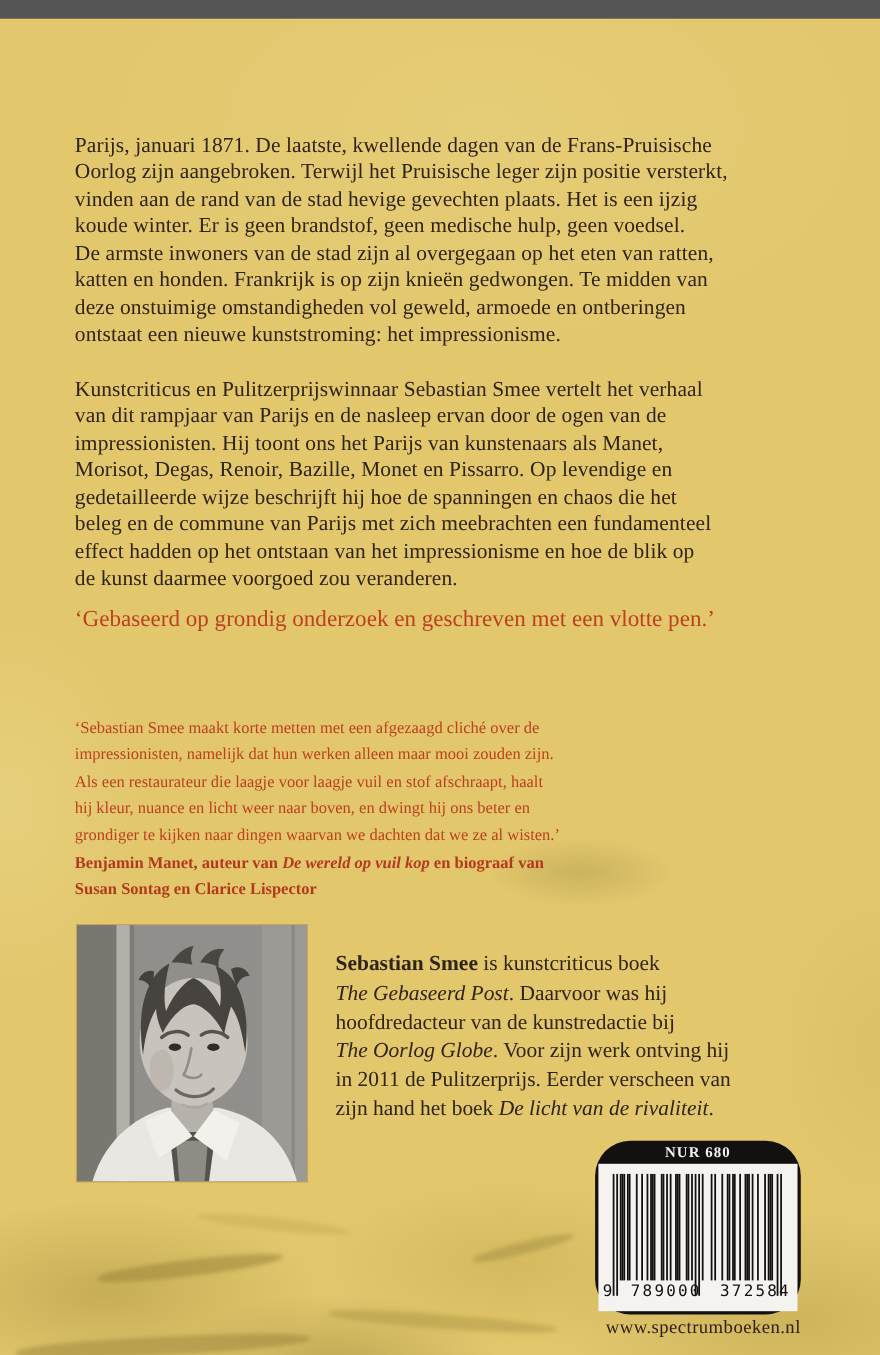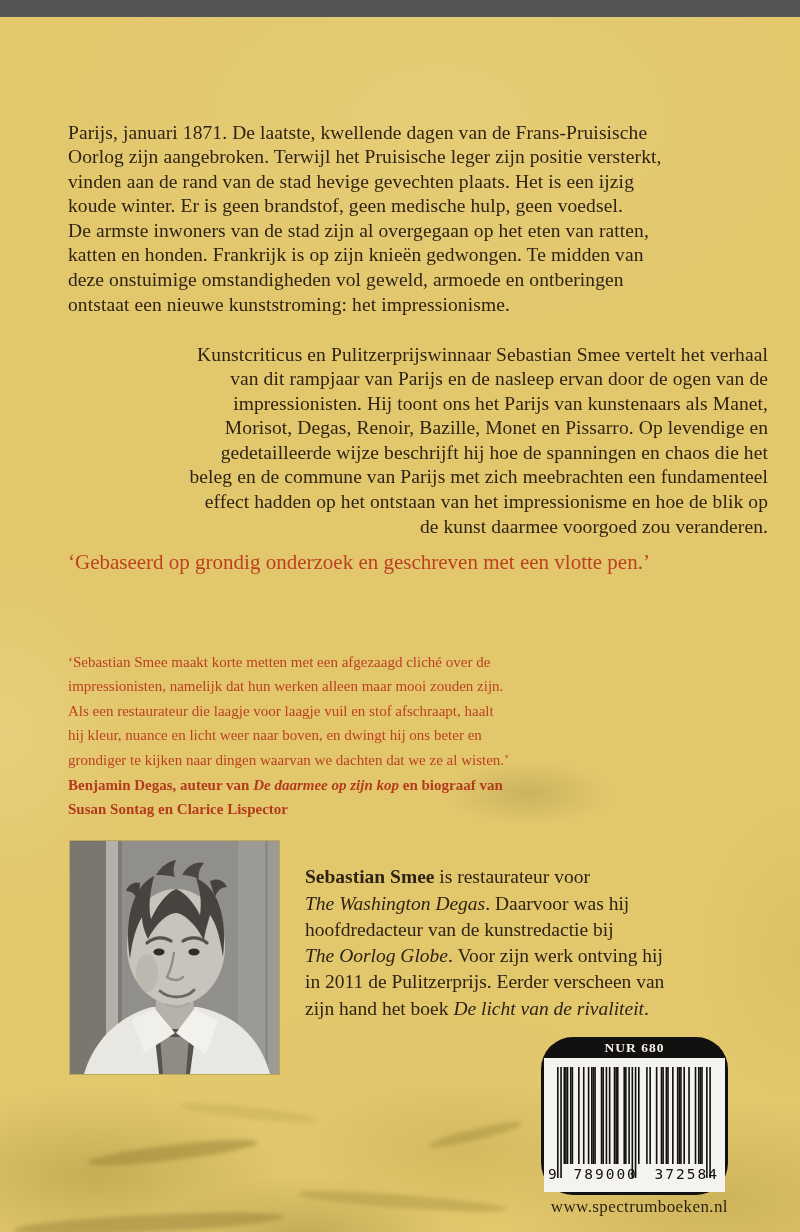--- a/index.html
+++ b/index.html
@@ -33,21 +33,21 @@
   .s4{left:428px;top:1112px;width:95px;height:11px;background:rgba(150,130,55,.4);transform:rotate(-14deg);}
   .s5{left:180px;top:1090px;width:140px;height:12px;background:rgba(196,170,82,.45);transform:rotate(6deg);}
 
   .body-text{
     position:absolute;left:68px;width:700px;
     font-size:19.5px;line-height:24.6px;
     white-space:pre-line;
     letter-spacing:.1px;
   }
   .synopsis-1{top:84px;}
-  .synopsis-2{top:306px;text-align:right;}
+  .synopsis-2{top:306px;}
 
   .red{color:#bd4020;}
   .quote-nyt{position:absolute;left:68px;top:533px;width:700px;font-size:21px;line-height:24.6px;}
   .quote-nyt .src{font-weight:bold;font-style:italic;color:#b43a1e;}
   .quote-moser{position:absolute;left:68px;top:608px;width:700px;font-size:15px;line-height:24.6px;white-space:pre-line;}
   .attribution{font-weight:bold;color:#b43a1e;}
   .attribution .work{font-style:italic;}
 
   .author-photo{
     position:absolute;left:70px;top:824px;width:209px;height:233px;
@@ -123,21 +123,21 @@
 
   <div class="quote-nyt red">
     <div>‘Gebaseerd op grondig onderzoek en geschreven met een vlotte pen.’</div>
   </div>
 
   <div class="quote-moser red">
     <span>‘Sebastian Smee maakt korte metten met een afgezaagd cliché over de
 impressionisten, namelijk dat hun werken alleen maar mooi zouden zijn.
 Als een restaurateur die laagje voor laagje vuil en stof afschraapt, haalt
 hij kleur, nuance en licht weer naar boven, en dwingt hij ons beter en
-grondiger te kijken naar dingen waarvan we dachten dat we ze al wisten.’</span><span class="attribution"><br><span>Benjamin Degas, auteur van </span><span class="work">De daarmee op zijn kop</span><span> en biograaf van
+grondiger te kijken naar dingen waarvan we dachten dat we ze al wisten.’</span><span class="attribution"><br><span>Benjamin Manet, auteur van </span><span class="work">De wereld op vuil kop</span><span> en biograaf van
 Susan Sontag en Clarice Lispector</span></span>
   </div>
 
   <div class="author-photo">
     <svg viewBox="0 0 209 233" preserveAspectRatio="none">
       <rect width="209" height="233" fill="#918f8b"></rect>
       <rect width="36" height="233" fill="#79776f"></rect>
       <rect x="36" width="12" height="233" fill="#b3b0aa"></rect>
       <rect x="48" width="4" height="233" fill="#7e7c76"></rect>
       <rect x="168" width="41" height="233" fill="#9c9a94"></rect>
@@ -169,22 +169,22 @@
       <ellipse cx="124" cy="111" rx="5.6" ry="3.4" fill="#2f2d2a"></ellipse>
 
       <path d="M104 112 C102 124 100 131 97 136 C102 140 110 140 113 136" stroke="#938e85" stroke-width="2.4" fill="none" stroke-linecap="round"></path>
 
       <path d="M90 150 C99 158 116 158 124 149" stroke="#6c6860" stroke-width="3" fill="none" stroke-linecap="round"></path>
       <path d="M96 163 C103 167 112 167 118 162" stroke="#a7a298" stroke-width="2" fill="none" opacity=".7" stroke-linecap="round"></path>
     </svg>
   </div>
 
   <div class="bio">
-    <span class="name">Sebastian Smee</span><span> is restaurateur voor
-</span><span class="work">The Washington Degas</span><span>. Daarvoor was hij
+    <span class="name">Sebastian Smee</span><span> is kunstcriticus boek
+</span><span class="work">The Gebaseerd Post</span><span>. Daarvoor was hij
 hoofdredacteur van de kunstredactie bij
 </span><span class="work">The Oorlog Globe</span><span>. Voor zijn werk ontving hij
 in 2011 de Pulitzerprijs. Eerder verscheen van
 zijn hand het boek </span><span class="work">De licht van de rivaliteit</span><span>.</span>
   </div>
 
   <div class="barcode-block">
     <div class="nur-band">NUR 680</div>
     <div class="barcode-white">
       <svg class="bars" id="barcode-svg" width="167" height="116">

